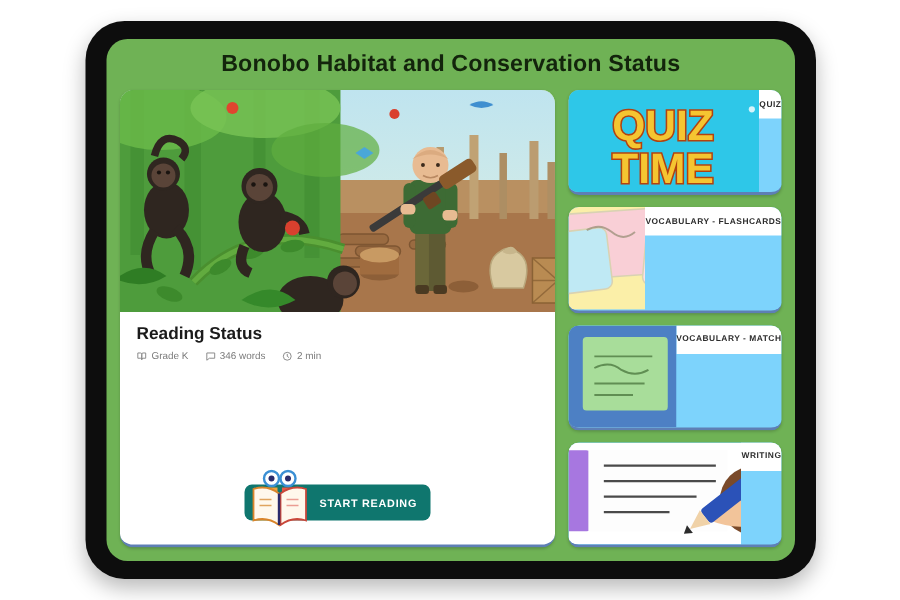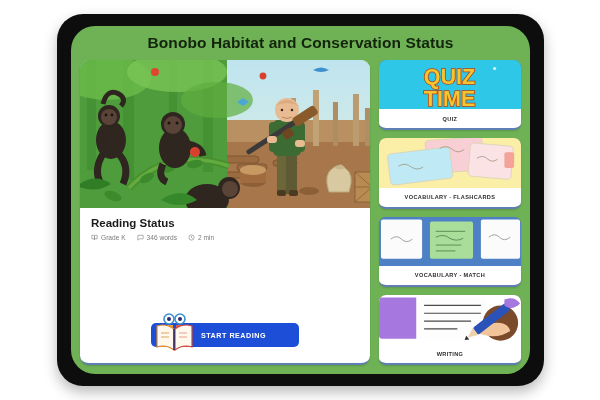--- a/index.html
+++ b/index.html
@@ -17,21 +17,21 @@
     width: 487px; height: 372px;
     background: #0d0d0d;
     border-radius: 26px;
     box-shadow: 0 6px 14px rgba(0,0,0,.28);
   }
   .screen {
     position: absolute;
     left: 14px; top: 12px;
     width: 459px; height: 348px;
     background: #6fb255;
-    border-radius: 24px;
+    border-radius: 14px;
     overflow: hidden;
   }
 
   
   .header {
     height: 34px;
     display: flex; align-items: center; justify-content: center;
   }
   .header-title {
     font-size: 15.5px;
@@ -78,24 +78,24 @@
   .meta-item { display: flex; align-items: center; gap: 3px; }
   .meta-text { font-size: 6.6px; color: #7b7b7b; white-space: nowrap; }
   .meta-ic { width: 7px; height: 7px; display: block; color: #8a8a8a; }
   .passage-text {
     font-size: 7.4px; line-height: 1.62; color: #4c4c4c;
   }
 
   .btn-wrap { display: flex; justify-content: center; padding: 14px 0 16px 0; }
   .start-btn {
     position: relative;
-    background: #1d4ed8;
+    background: #0f766e;
     border-radius: 5px;
     height: 24px;
-    width: 148px;
+    width: 124px;
     display: flex; align-items: center;
     cursor: pointer;
     border: none;
   }
   .btn-label {
     color: #ffffff;
     font-size: 7.2px;
     font-weight: bold;
     letter-spacing: .5px;
     margin-left: 50px;
@@ -106,26 +106,26 @@
     width: 44px; height: 38px;
   }
 
   
   .sidebar {
     width: 145px;
     display: flex; flex-direction: column;
     gap: 8px;
   }
   .side-card {
-    background: #737373;
+    background: #7dd3fc;
     border-radius: 7px;
     border-bottom: 2px solid #5e7fb5;
     overflow: hidden;
     height: 72px;
-    display: flex; flex-direction: column;
+    display: flex; 
     cursor: pointer;
     box-shadow: 0 1px 2px rgba(0,0,0,.16);
   }
   .side-thumb { flex: 1; overflow: hidden; position: relative; }
   .side-thumb svg { display: block; width: 100%; height: 100%; }
   .side-label {
     height: 19px;
     display: flex; align-items: center; justify-content: center;
     font-size: 5.6px; font-weight: bold; color: #2c2c2c;
     letter-spacing: .35px; text-align: center;

